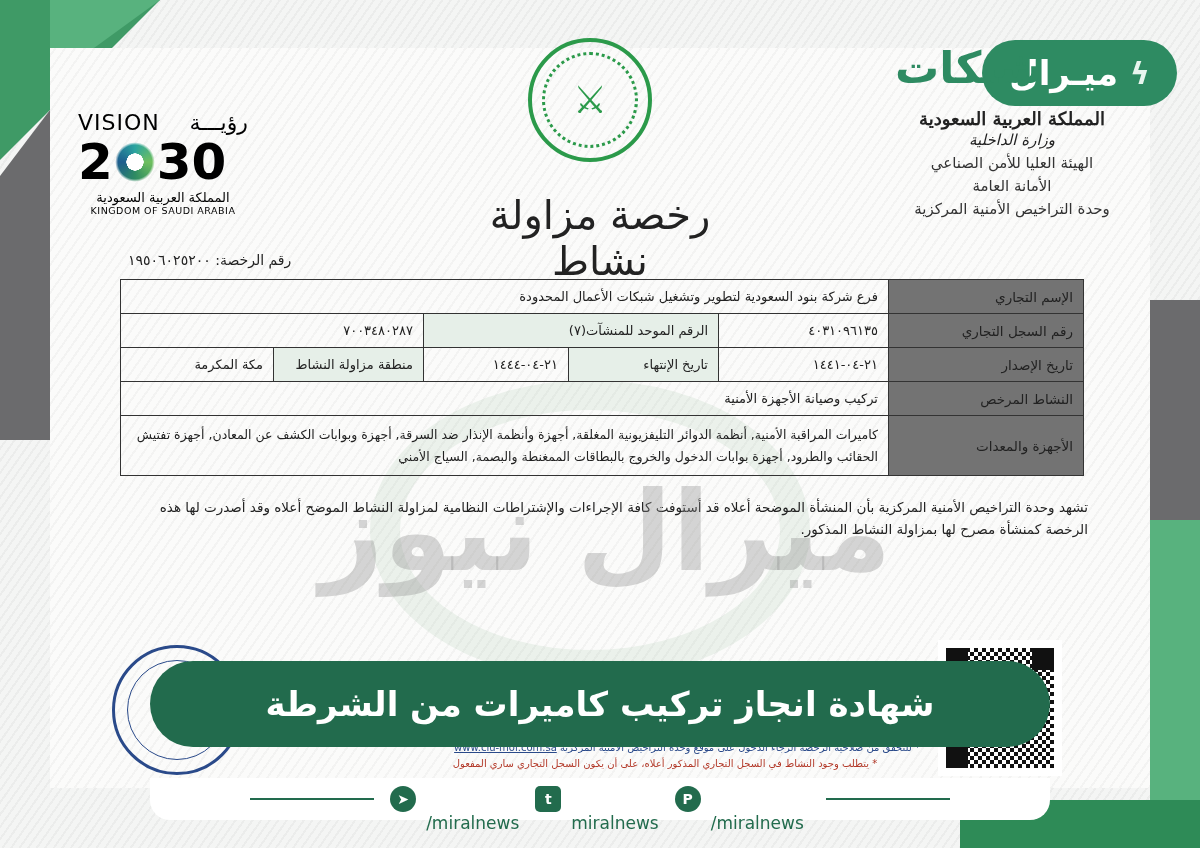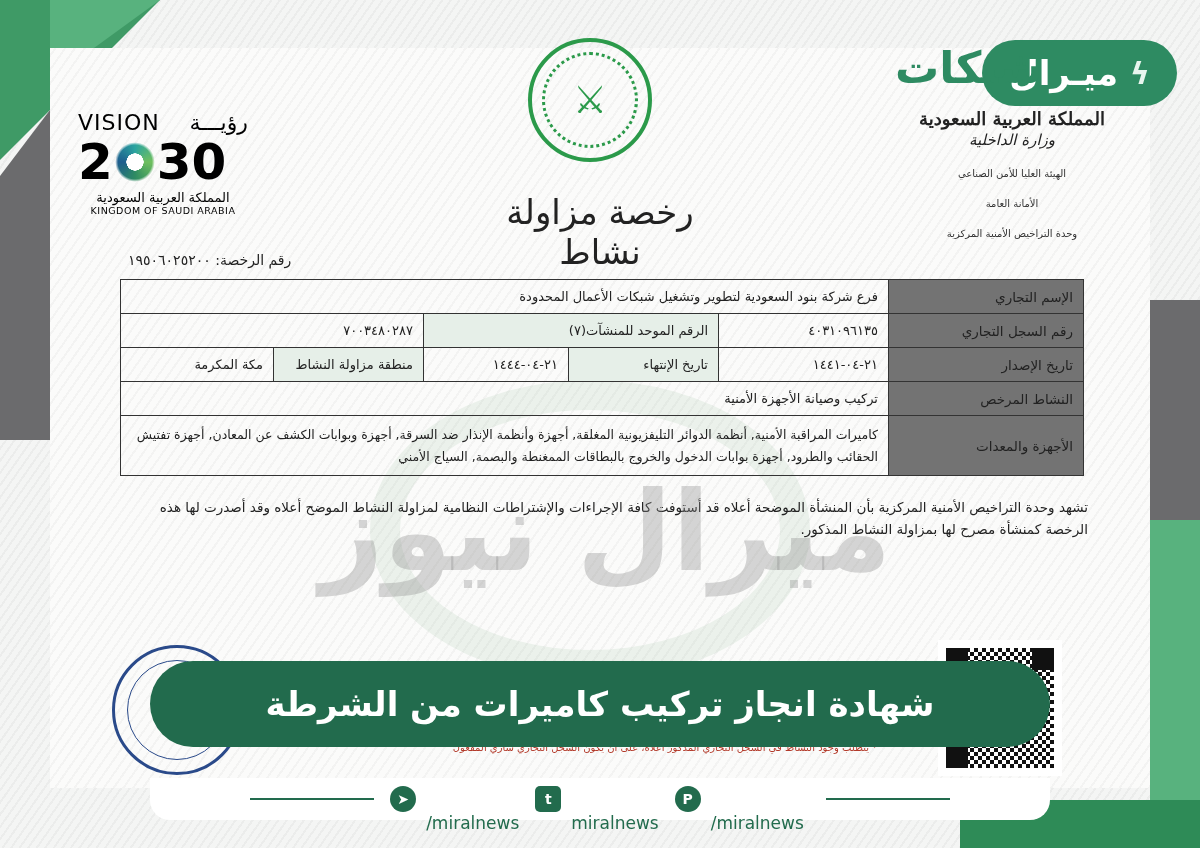--- a/index.html
+++ b/index.html
@@ -34,21 +34,21 @@
   .brand-pill .bolt { font-size: 30px; color: #e8f5ee; }
   .brand-word {
     position: absolute; left: 0; top: 4px; color: #2e8b62; font-weight: bold; font-size: 44px;
   }
   .ministry {
     position: absolute; top: 108px; right: 78px; width: 220px; text-align: center; direction: rtl;
     color: #333;
   }
   .ministry .kingdom { font-family: "DejaVu Serif", serif; font-size: 18px; font-weight: bold; color: #222; }
   .ministry .interior { font-family: "DejaVu Serif", serif; font-size: 15px; margin-top: 2px; color: #222; font-style: italic; }
-  .ministry .line { font-size: 10px; margin-top: 19px; }
+  .ministry .line { font-size: 15px; margin-top: 5px; }
   .vision {
     position: absolute; left: 78px; top: 110px; width: 170px; color: #000000;
   }
   .vision .row1 { display: flex; justify-content: space-between; font-size: 22px; letter-spacing: 1px; }
   .vision .row2 { display: flex; align-items: center; font-size: 50px; font-weight: bold; line-height: 1; margin-top: 2px; }
   .vision .emblem {
     width: 40px; height: 40px; border-radius: 50%; margin: 0 2px;
     background: radial-gradient(circle, #fff 30%, transparent 31%),
                 conic-gradient(#2ba4a0, #6fbf5e, #2e8b62, #1e5d8e, #2ba4a0);
     -webkit-mask: radial-gradient(circle, #000 60%, transparent 70%);
@@ -56,21 +56,21 @@
   .vision .ar { font-size: 13px; text-align: center; direction: rtl; margin-top: 3px; }
   .vision .en { font-size: 9.5px; text-align: center; letter-spacing: 0.5px; }
   .seal {
     position: absolute; left: 528px; top: 38px; width: 124px; height: 124px;
     border: 4px solid #2b9a4a; border-radius: 50%;
     display: flex; align-items: center; justify-content: center;
   }
   .seal-inner { width: 96px; height: 96px; border-radius: 50%; border: 3px dotted #2b9a4a; display:flex; align-items:center; justify-content:center; color:#2b9a4a; font-size: 38px; }
   .doc-title {
     position: absolute; left: 480px; top: 192px; width: 240px; text-align: center;
-    font-size: 34px; color: #222; direction: rtl;
+    font-size: 40px; color: #222; direction: rtl;
   }
   .license-no {
     position: absolute; left: 128px; top: 252px; direction: rtl; font-size: 14px; color: #222;
   }
   table.info {
     position: absolute; left: 120px; top: 279px; width: 964px;
     border-collapse: collapse; direction: rtl; font-size: 13px; color: #222;
   }
   table.info td { border: 1.5px solid #333; padding: 6px 10px; height: 34px; vertical-align: middle; }
   table.info td.lbl { background: #737373; width: 195px; font-size: 13.5px; }
@@ -217,20 +217,24 @@
 
 <div class="stamp">
   <div class="stamp-inner"></div>
 </div>
 
 <div class="qr">
   <div class="qr-grid"></div>
 </div>
 
 <div class="notes">
+  <div class="n1">
+    <span>* للتحقق من صلاحية الرخصة الرجاء الدخول على موقع وحدة التراخيص الأمنية المركزية</span>
+    <a>www.clu-moi.com.sa</a>
+  </div>
   <div class="n2">* يتطلب وجود النشاط في السجل التجاري المذكور أعلاه، على أن يكون السجل التجاري ساري المفعول</div>
 </div>
 
 <div class="banner">
   <span>شهادة انجاز تركيب كاميرات من الشرطة</span>
 </div>
 
 <div class="social">
   <span class="rule"></span>
   <span class="ico round">➤</span>

